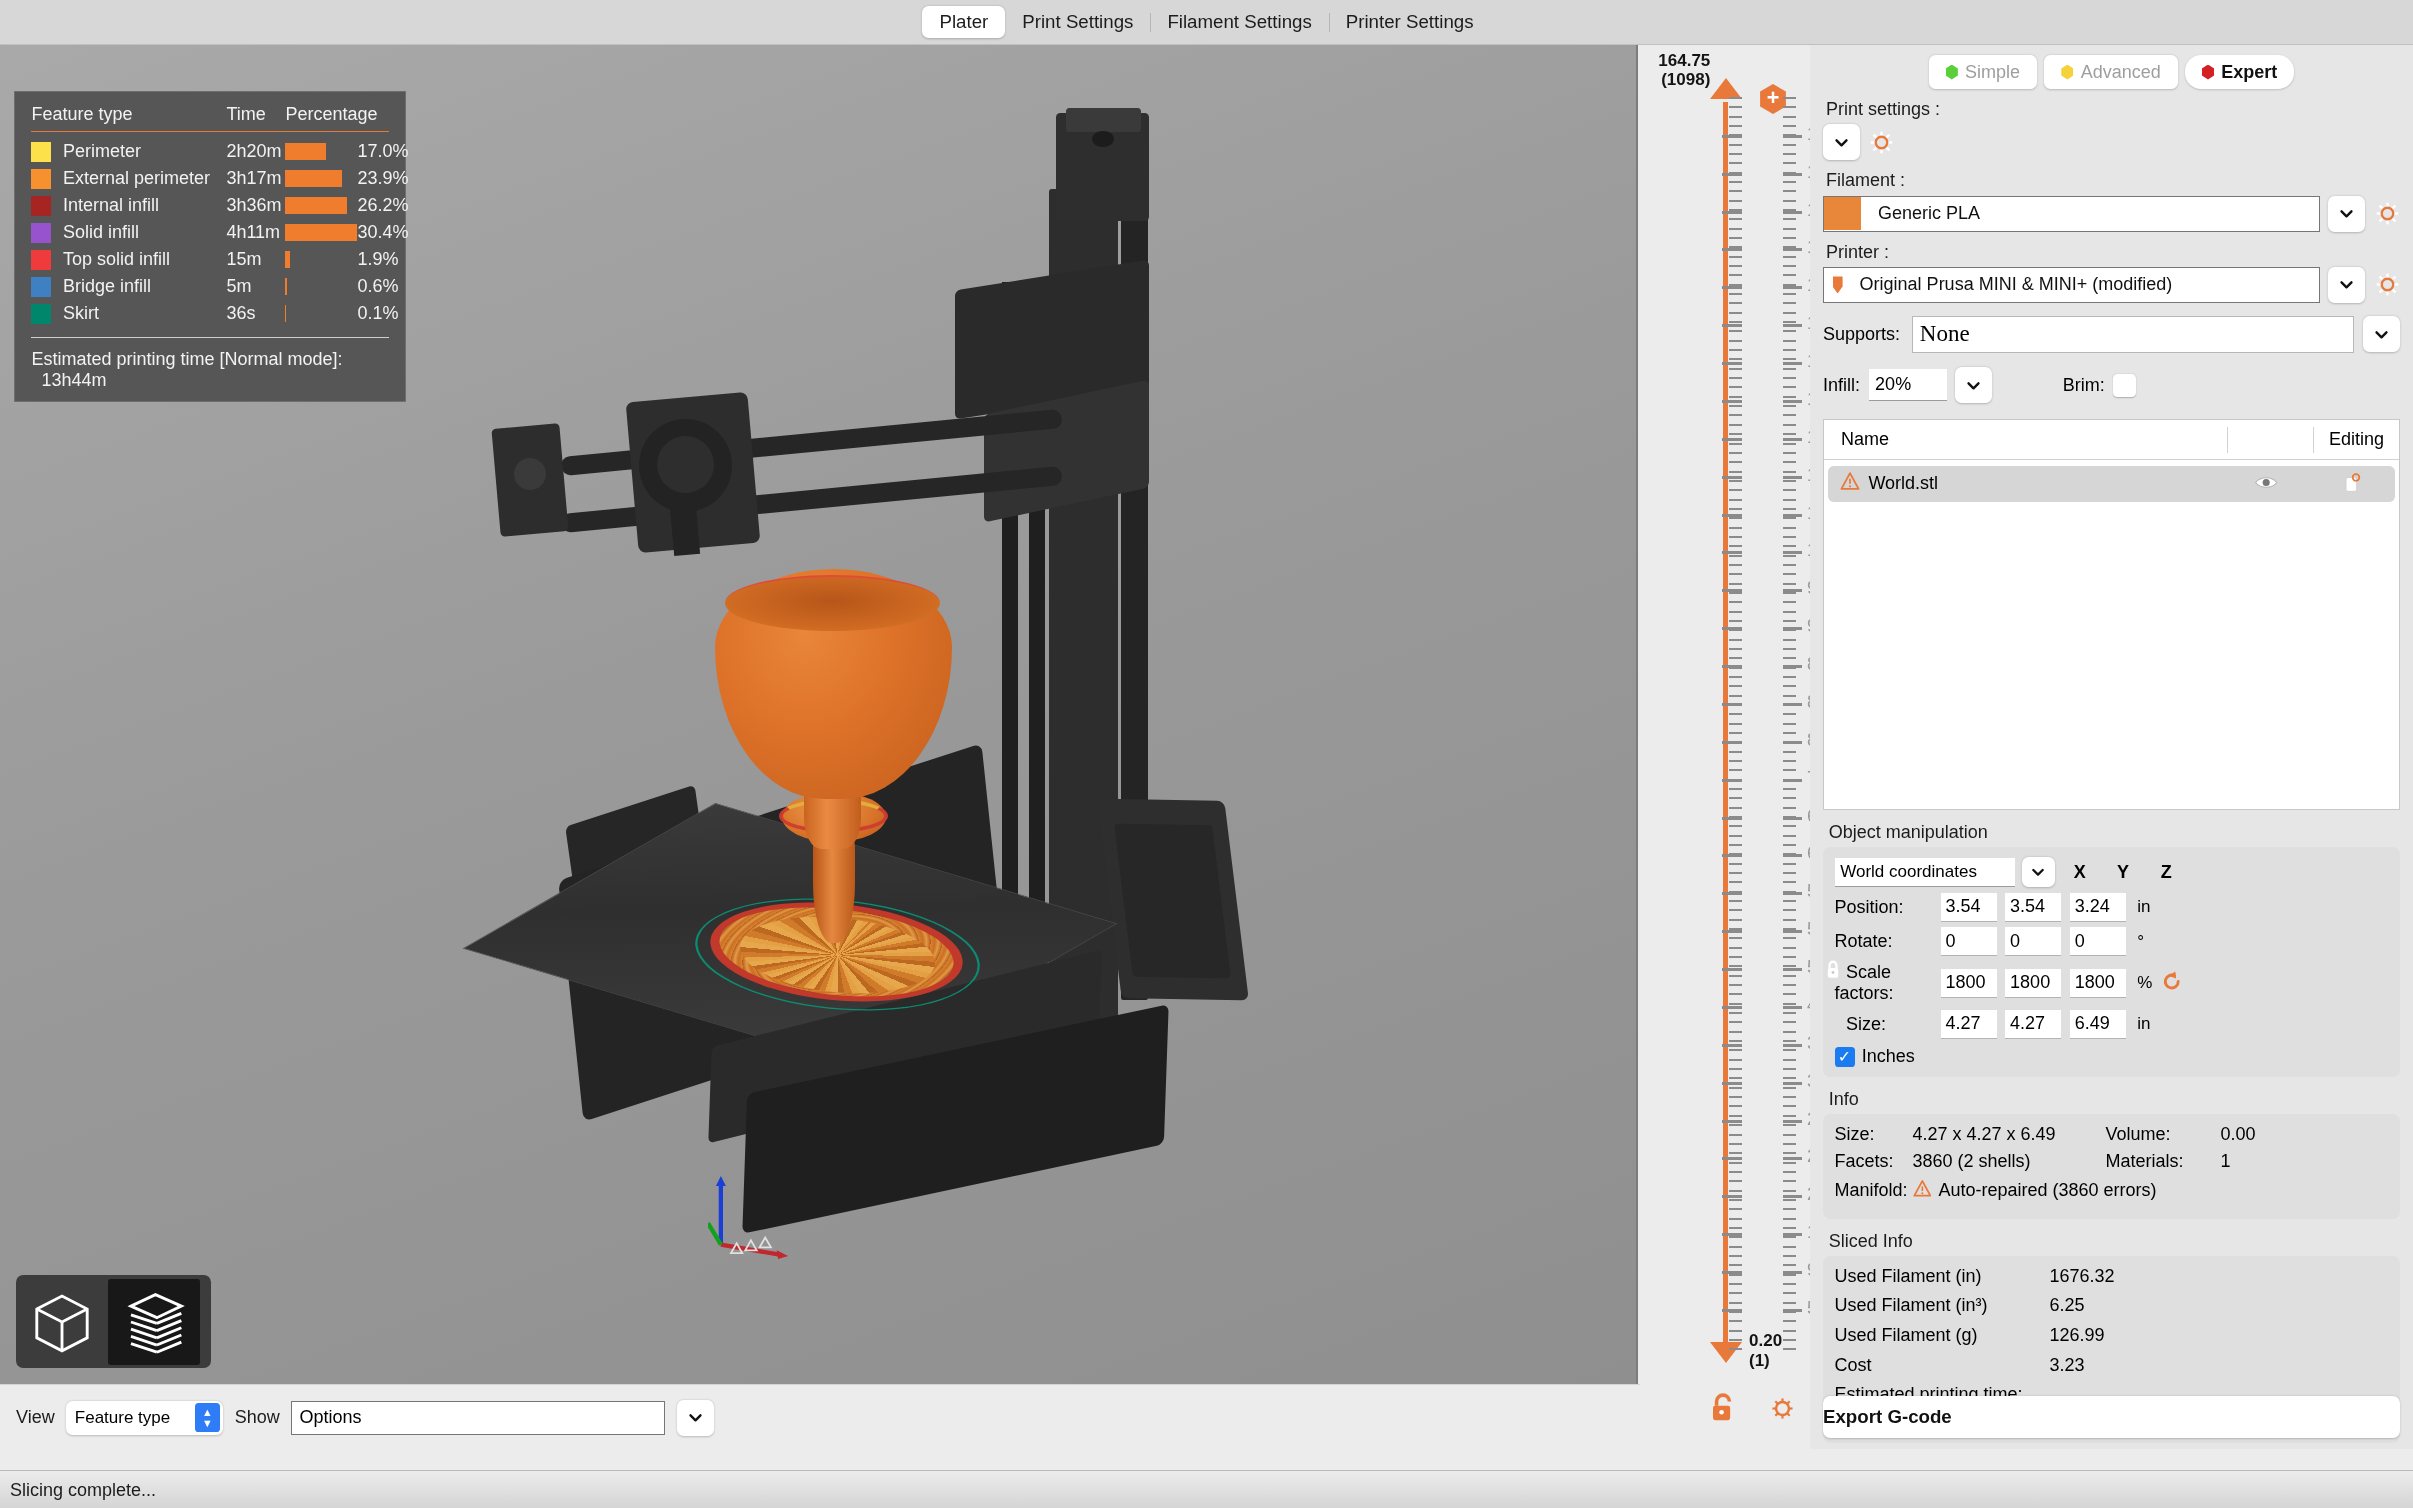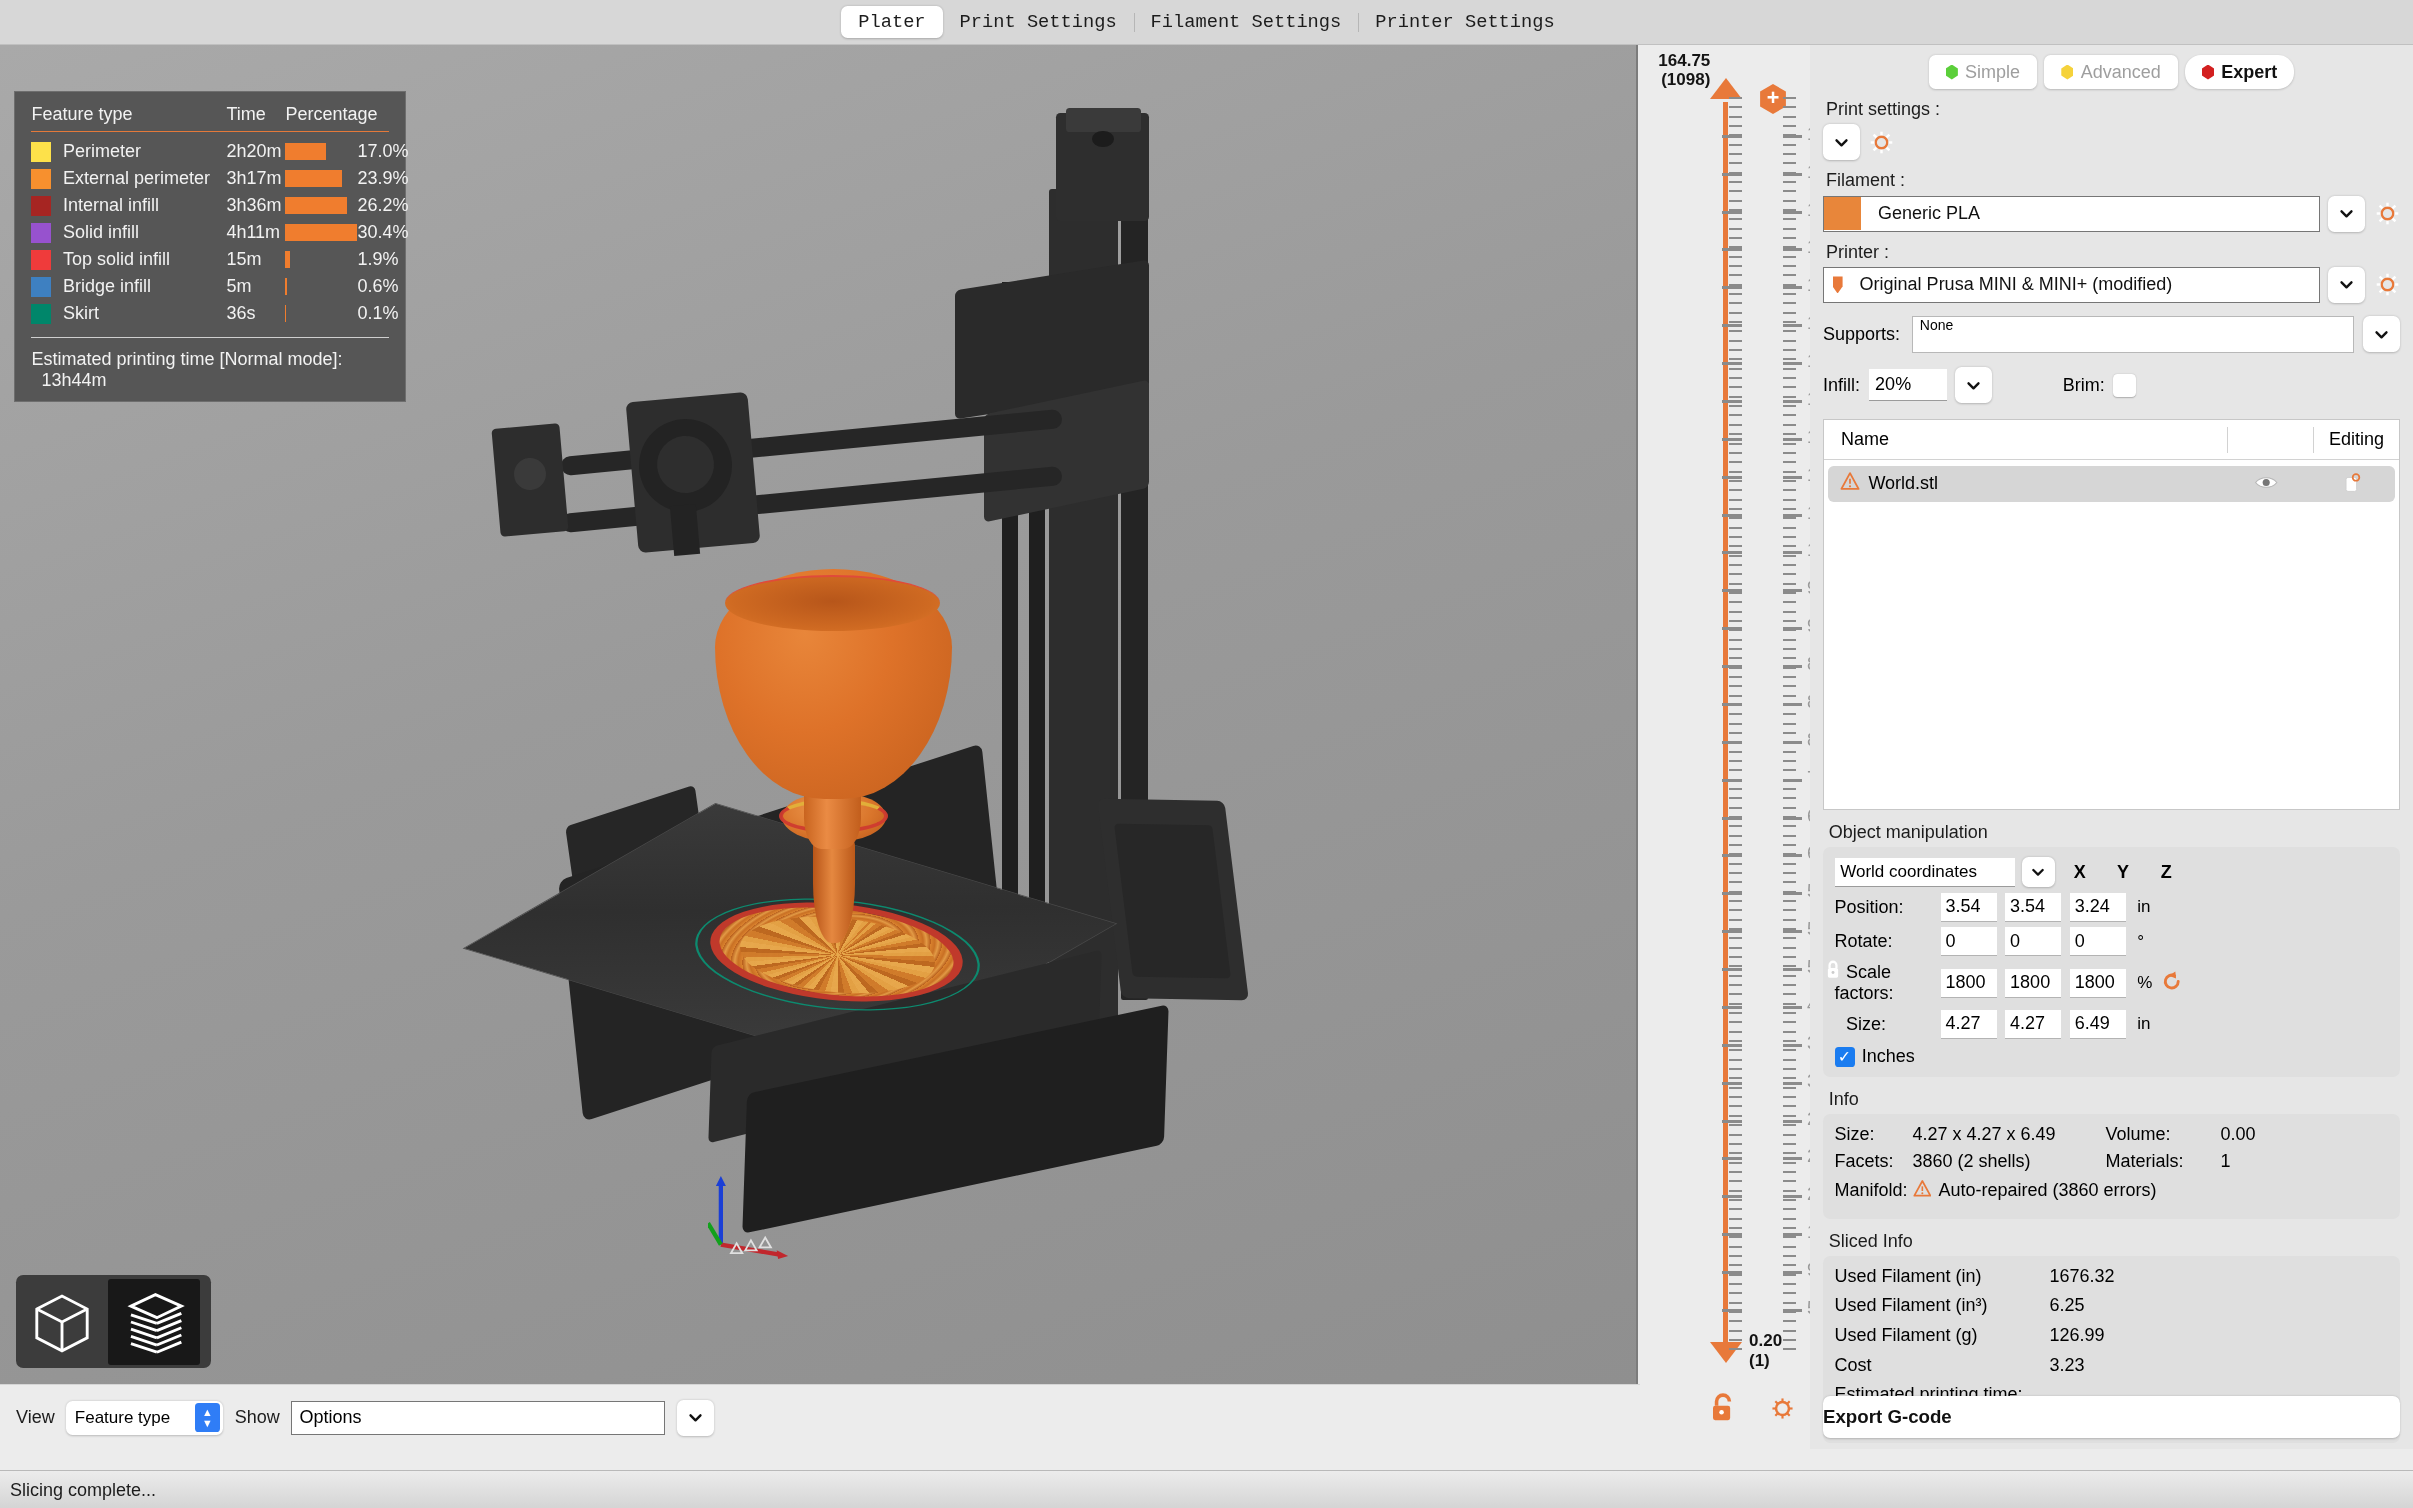--- a/index.html
+++ b/index.html
@@ -10,21 +10,20 @@
     overflow: hidden;
   }
   body { position: relative; }
 
   
   .tabbar {
     position: absolute; left: 0; top: 0; width: 2413px; height: 45px;
     background: #d7d7d7;
     display: flex; align-items: center; justify-content: center;
     border-bottom: 0.7px solid #c0c0c0;
-    font-family: Liberation Mono, monospace;
   }
   .tabs { display: flex; align-items: center; height: 32px; }
   .tab {
     font-size: 18.7px; color: #1c1c1c; padding: 0 17px; height: 32px;
     display: flex; align-items: center; white-space: nowrap;
     position: relative;
   }
   .tab.active {
     background: #ffffff; border-radius: 6.5px;
     box-shadow: 0 0.7px 2.2px rgba(0,0,0,.22);
@@ -285,21 +284,21 @@
   .dropbtn {
     width: 37px; height: 36px; background:#fff; border-radius: 6.5px;
     box-shadow: 0 0.7px 2.2px rgba(0,0,0,.22);
     display:flex; align-items:center; justify-content:center;
   }
   .gearbtn { width: 26px; height: 26px; display:flex; align-items:center; justify-content:center;}
 
   .supports-row { display:flex; align-items:center; gap: 8.6px; margin-top: 13px; }
   .supports-row .lbl { font-size: 18px; width: 80px; }
   .supports-box { flex:1; height: 37px; background:#fff; border:0.7px solid #b8b8b8;
-    display:flex; padding-left: 7.2px; font-size: 14px;}
+    display:flex; align-items:center; padding-left: 7.2px; font-size: 23px; font-family: Liberation Serif, serif;}
 
   .infillrow { display:flex; align-items:center; gap: 8.6px; margin-top: 14.4px; }
   .infillrow .lbl { font-size: 18px; }
   .infill-box { width: 78px; height: 32px; background:#fff; border-bottom:1.4px solid #9b9b9b;
     display:flex; align-items:center; padding-left: 6.5px; font-size: 18px;}
   .brim-chk { width: 23px; height: 23px; background:#fff; border-radius:4.3px;
     box-shadow: 0 0.7px 1.4px rgba(0,0,0,.25); }
 
   .objlist { margin-top: 16px; background:#fff; border:0.7px solid #c7c7c7; height: 391px; }
   .objlist-head { display:grid; grid-template-columns: 1fr 86px 86px;

